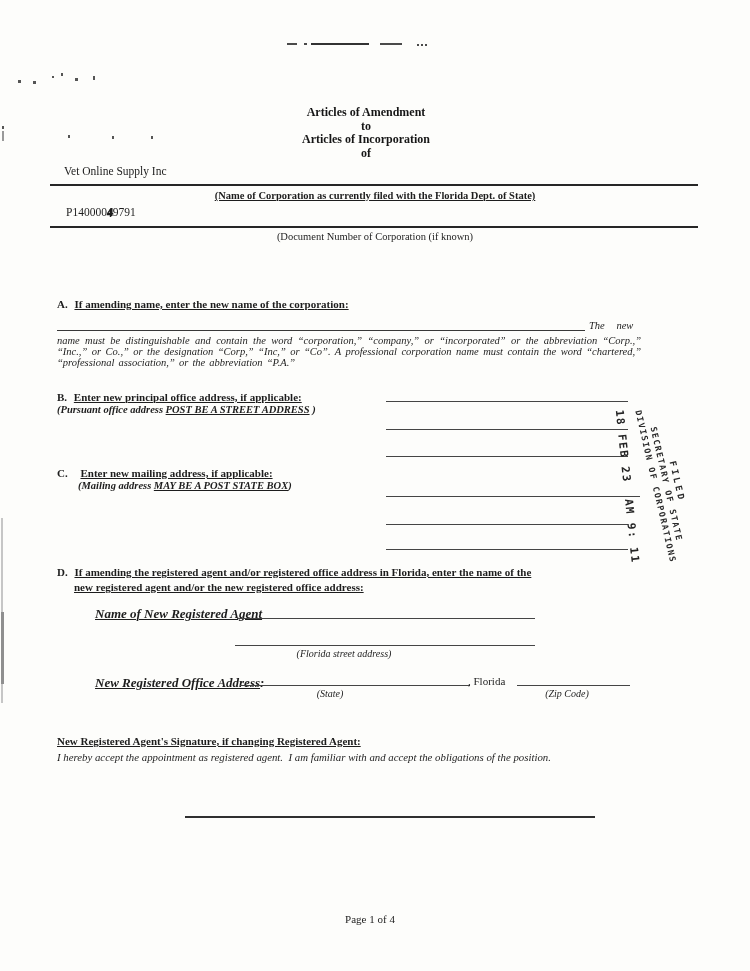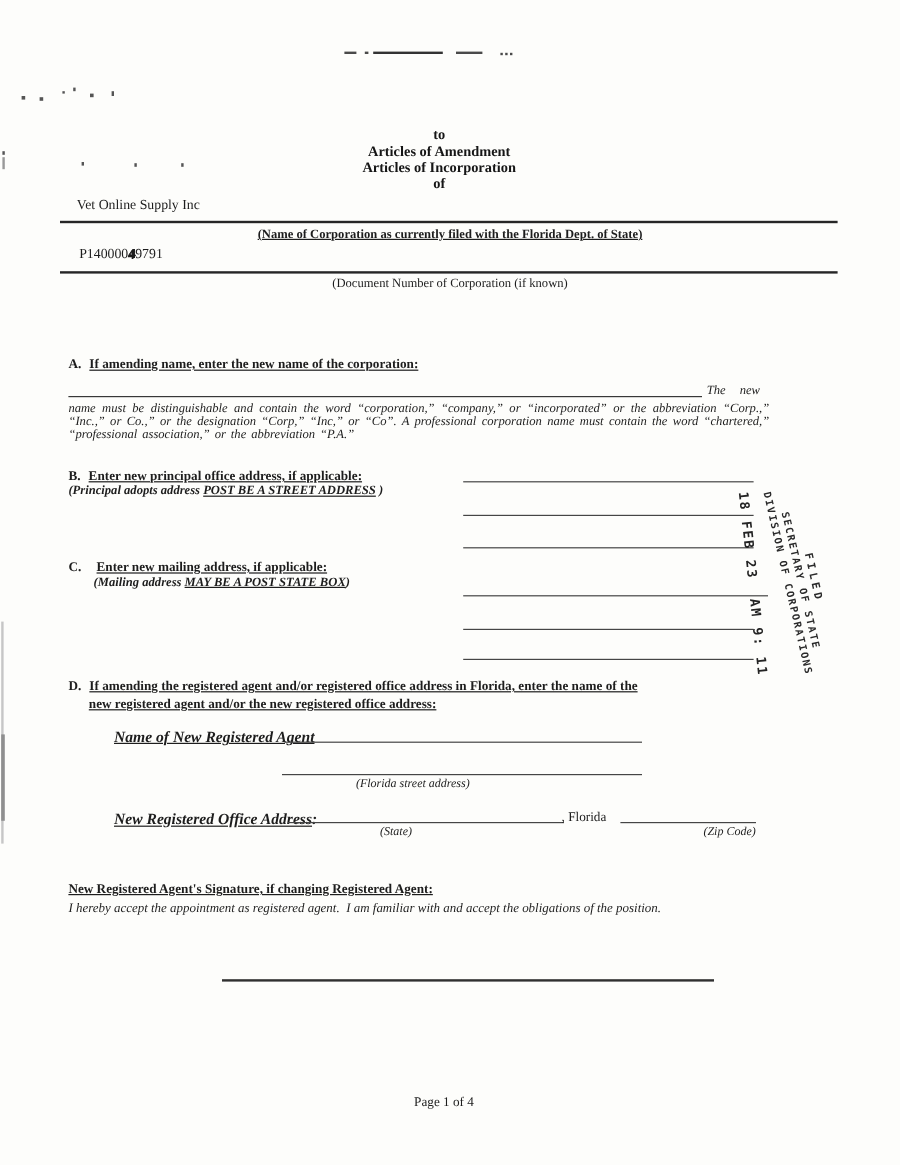--- a/index.html
+++ b/index.html
@@ -74,22 +74,22 @@
   <div class="spk" style="left:93px;top:76px;height:4px;width:2px;"></div>
   <div class="spk" style="left:68px;top:135px;width:2px;"></div>
   <div class="spk" style="left:112px;top:136px;width:2px;"></div>
   <div class="spk" style="left:151px;top:136px;width:2px;"></div>
   <div class="spk" style="left:2px;top:126px;width:2px;"></div>
   <div class="spk" style="left:2px;top:131px;width:2px;height:10px;background:#999;"></div>
   <div class="streak" style="top:518px;height:185px;"></div>
   <div class="streak-dark" style="top:612px;height:72px;"></div>
 
   <div class="title-block">
+    <div>Articles of Amendment</div>
     <div>to</div>
-    <div>Articles of Amendment</div>
     <div>Articles of Incorporation</div>
     <div>of</div>
   </div>
 
   <div class="t" style="left:64px;top:165px;font-size:11.5px;">Vet Online Supply Inc</div>
   <div class="hr" style="left:50px;top:184px;width:648px;"></div>
   <div class="caption bold u" style="left:55px;top:190px;width:640px;">(Name of Corporation as currently filed with the Florida Dept. of State)</div>
 
   <div class="t" style="left:66px;top:206px;font-size:11.5px;"><span>P140000</span><span class="ovr">4</span><span>9791</span></div>
   <div class="hr" style="left:50px;top:226px;width:648px;"></div>
@@ -101,21 +101,21 @@
     <span class="u" style="margin-left:4px;">If amending name, enter the new name of the corporation:</span>
   </div>
   <div class="fill" style="left:57px;top:330px;width:528px;border-bottom-color:#383838;"></div>
   <div class="thenew" style="left:589px;top:320px;">The new</div>
   <div class="note-para" style="left:57px;top:335px;width:584px;">name must be distinguishable and contain the word “corporation,” “company,” or “incorporated” or the abbreviation “Corp.,” “Inc.,” or Co.,” or the designation “Corp,” “Inc,” or “Co”.  A professional corporation name must contain the word “chartered,” “professional association,” or the abbreviation “P.A.”</div>
 
   <div class="sec-head" style="left:57px;top:391px;">
     <span>B.</span>
     <span class="u" style="margin-left:4px;">Enter new principal office address, if applicable:</span>
   </div>
-  <div class="sec-note" style="left:57px;top:404px;"><span>(Principal adopts address </span><span class="u">POST BE A STREET ADDRESS</span><span> )</span></div>
+  <div class="sec-note" style="left:57px;top:404px;"><span>(Pursuant office address </span><span class="u">POST BE A STREET ADDRESS</span><span> )</span></div>
   <div class="fill" style="left:386px;top:401px;width:242px;"></div>
   <div class="fill" style="left:386px;top:429px;width:242px;"></div>
   <div class="fill" style="left:386px;top:456px;width:242px;"></div>
 
   <div class="sec-head" style="left:57px;top:467px;">
     <span>C.</span>
     <span class="u" style="margin-left:10px;">Enter new mailing address, if applicable:</span>
   </div>
   <div class="sec-note" style="left:78px;top:480px;"><span>(Mailing address </span><span class="u">MAY BE A POST STATE BOX</span><span>)</span></div>
   <div class="fill" style="left:386px;top:496px;width:254px;"></div>
@@ -138,21 +138,21 @@
   <div class="t field-label u" style="left:95px;top:606px;">Name of New Registered Agent</div>
   <div class="fill" style="left:237px;top:618px;width:298px;"></div>
   <div class="fill" style="left:235px;top:645px;width:300px;"></div>
   <div class="caption small-cap" style="left:244px;top:648px;width:200px;">(Florida street address)</div>
 
   <div class="t" style="left:95px;top:675px;"><span class="field-label u">New Registered Office Address</span><span class="field-label" style="text-decoration:none;">:</span></div>
   <div class="fill" style="left:240px;top:685px;width:230px;"></div>
   <div class="t" style="left:468px;top:675px;font-size:11px;">, Florida</div>
   <div class="fill" style="left:517px;top:685px;width:113px;"></div>
   <div class="caption small-cap" style="left:280px;top:688px;width:100px;">(State)</div>
-  <div class="caption small-cap" style="left:558px;top:688px;width:100px;">(Zip Code)</div>
+  <div class="caption small-cap" style="left:517px;top:688px;width:100px;">(Zip Code)</div>
 
   <div class="sec-head u" style="left:57px;top:735px;">New Registered Agent's Signature, if changing Registered Agent:</div>
   <div class="t ital" style="left:57px;top:751px;font-size:10.8px;">I hereby accept the appointment as registered agent.&nbsp; I am familiar with and accept the obligations of the position.</div>
   <div class="sigline" style="left:185px;top:816px;width:410px;"></div>
 
   <div class="footer">Page 1 of 4</div>
 
 </div>
 
 </body></html>

